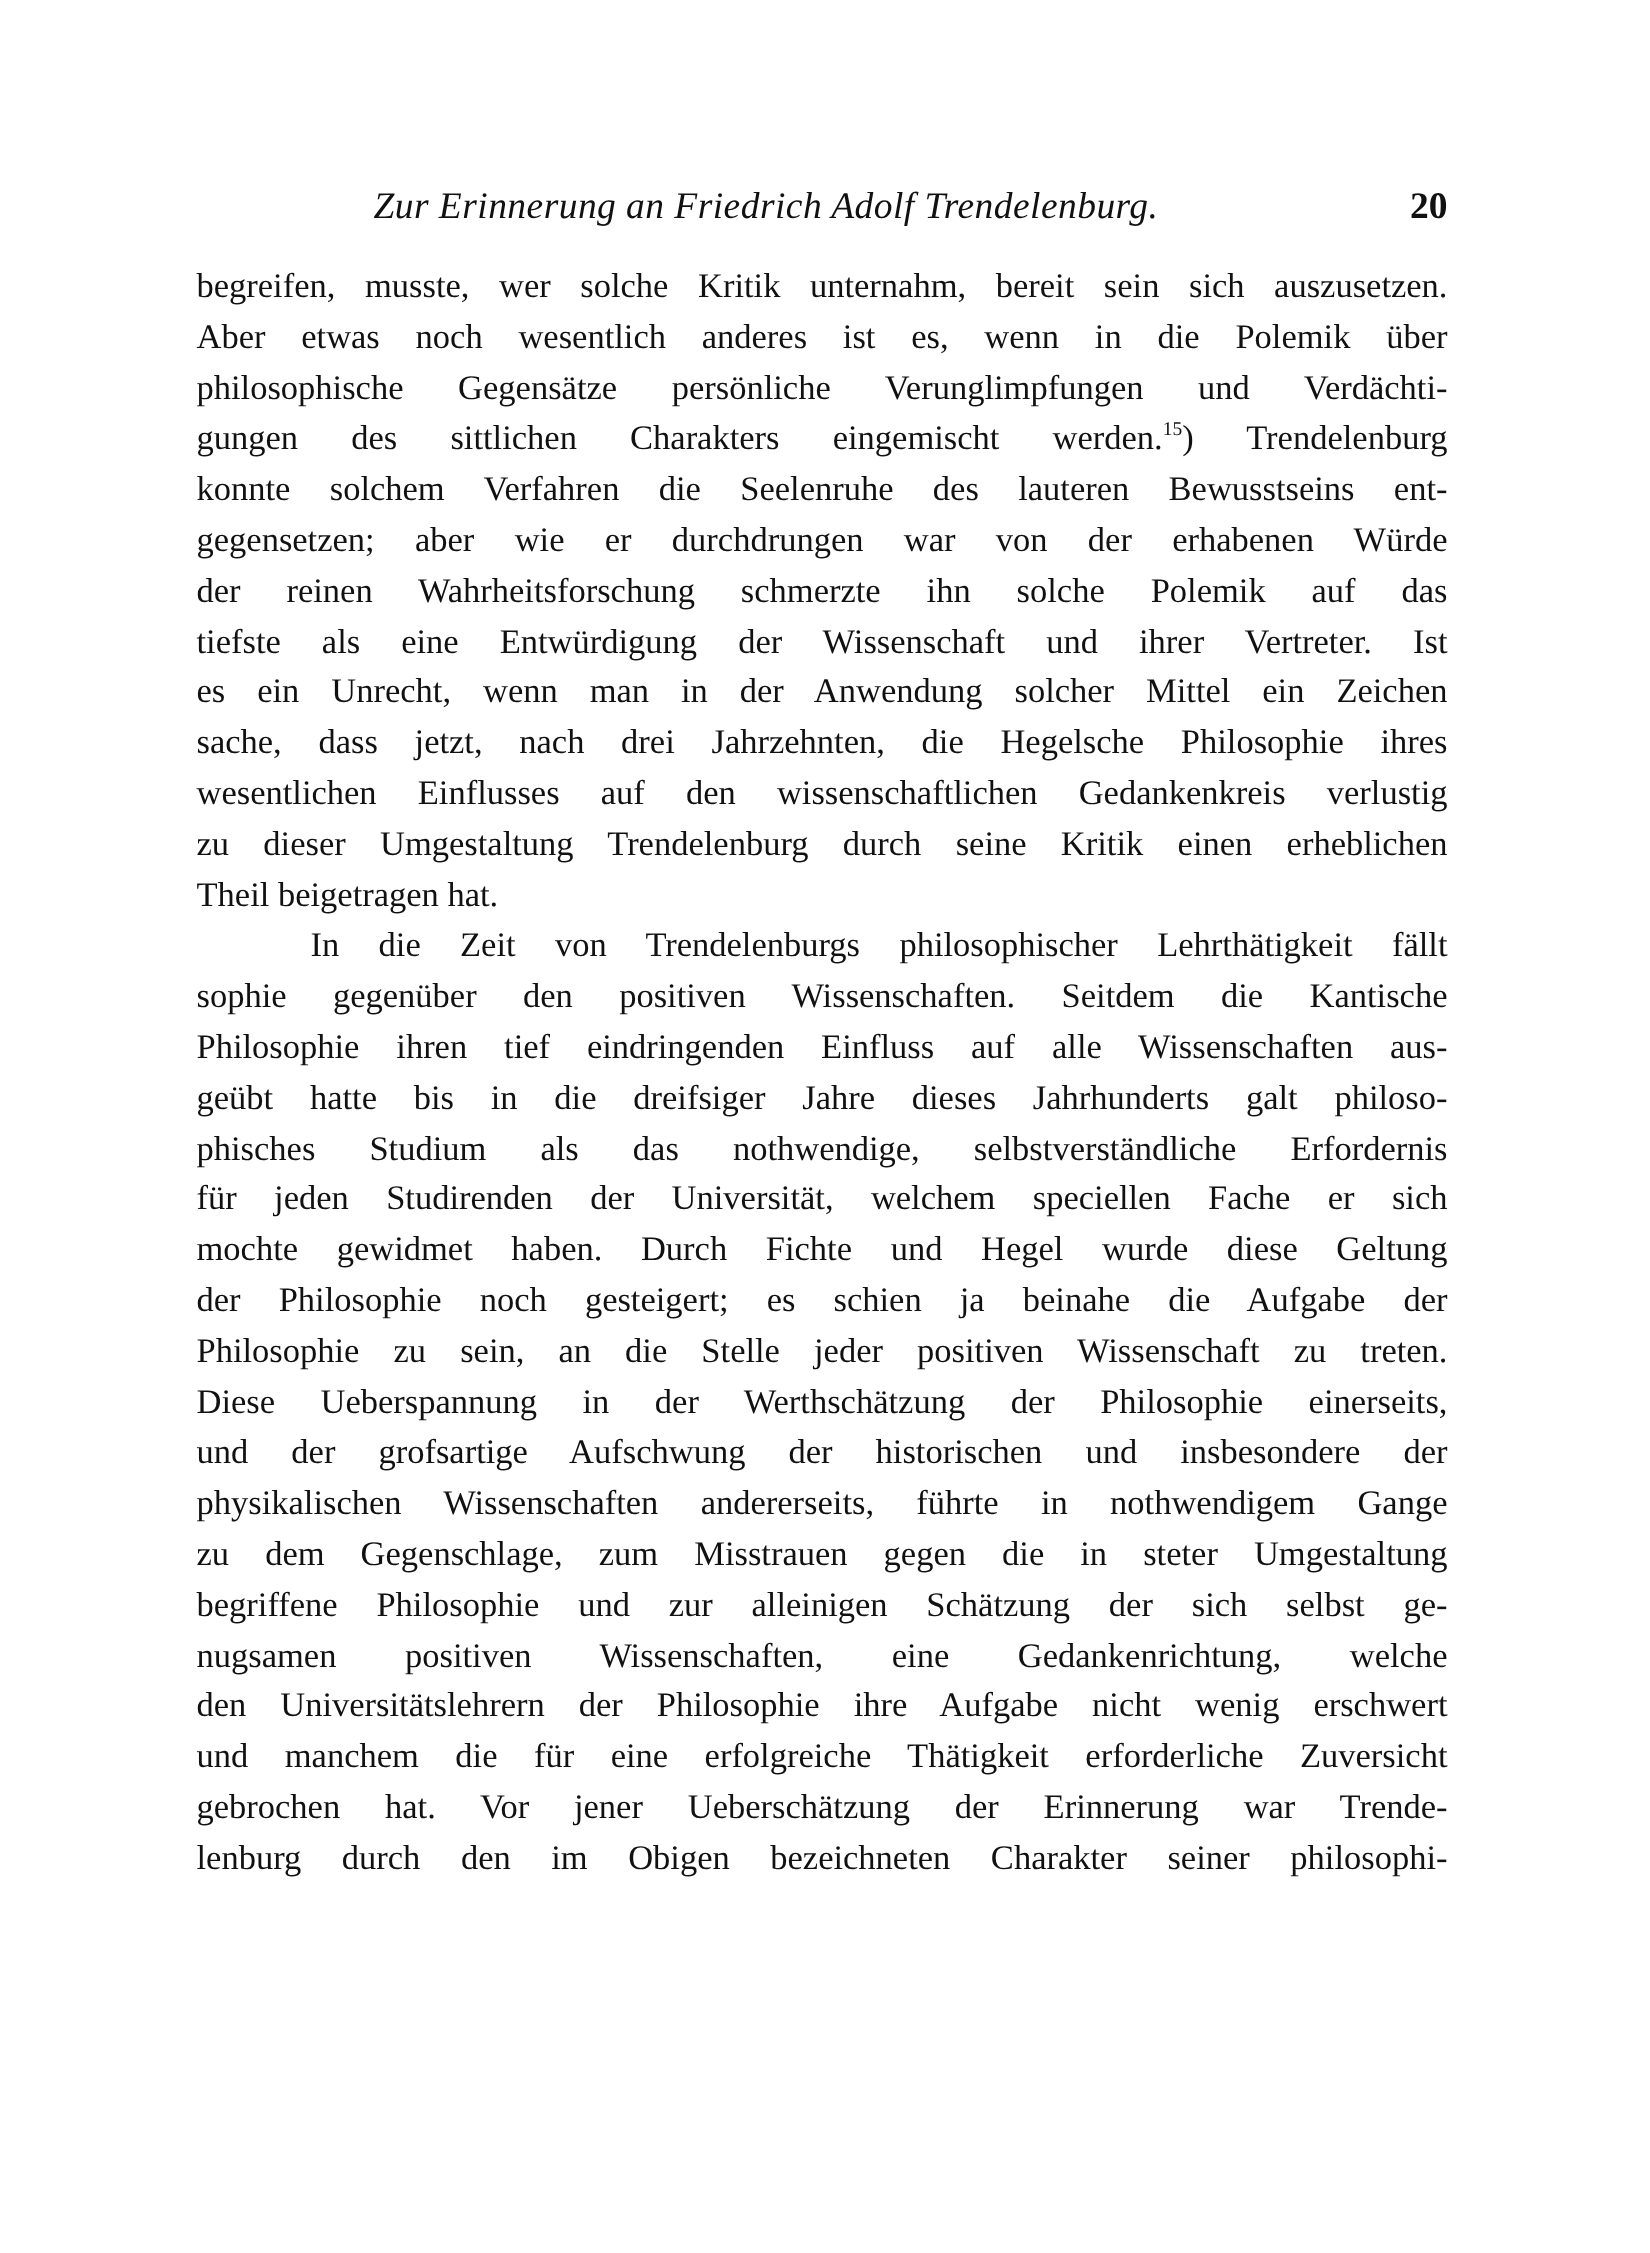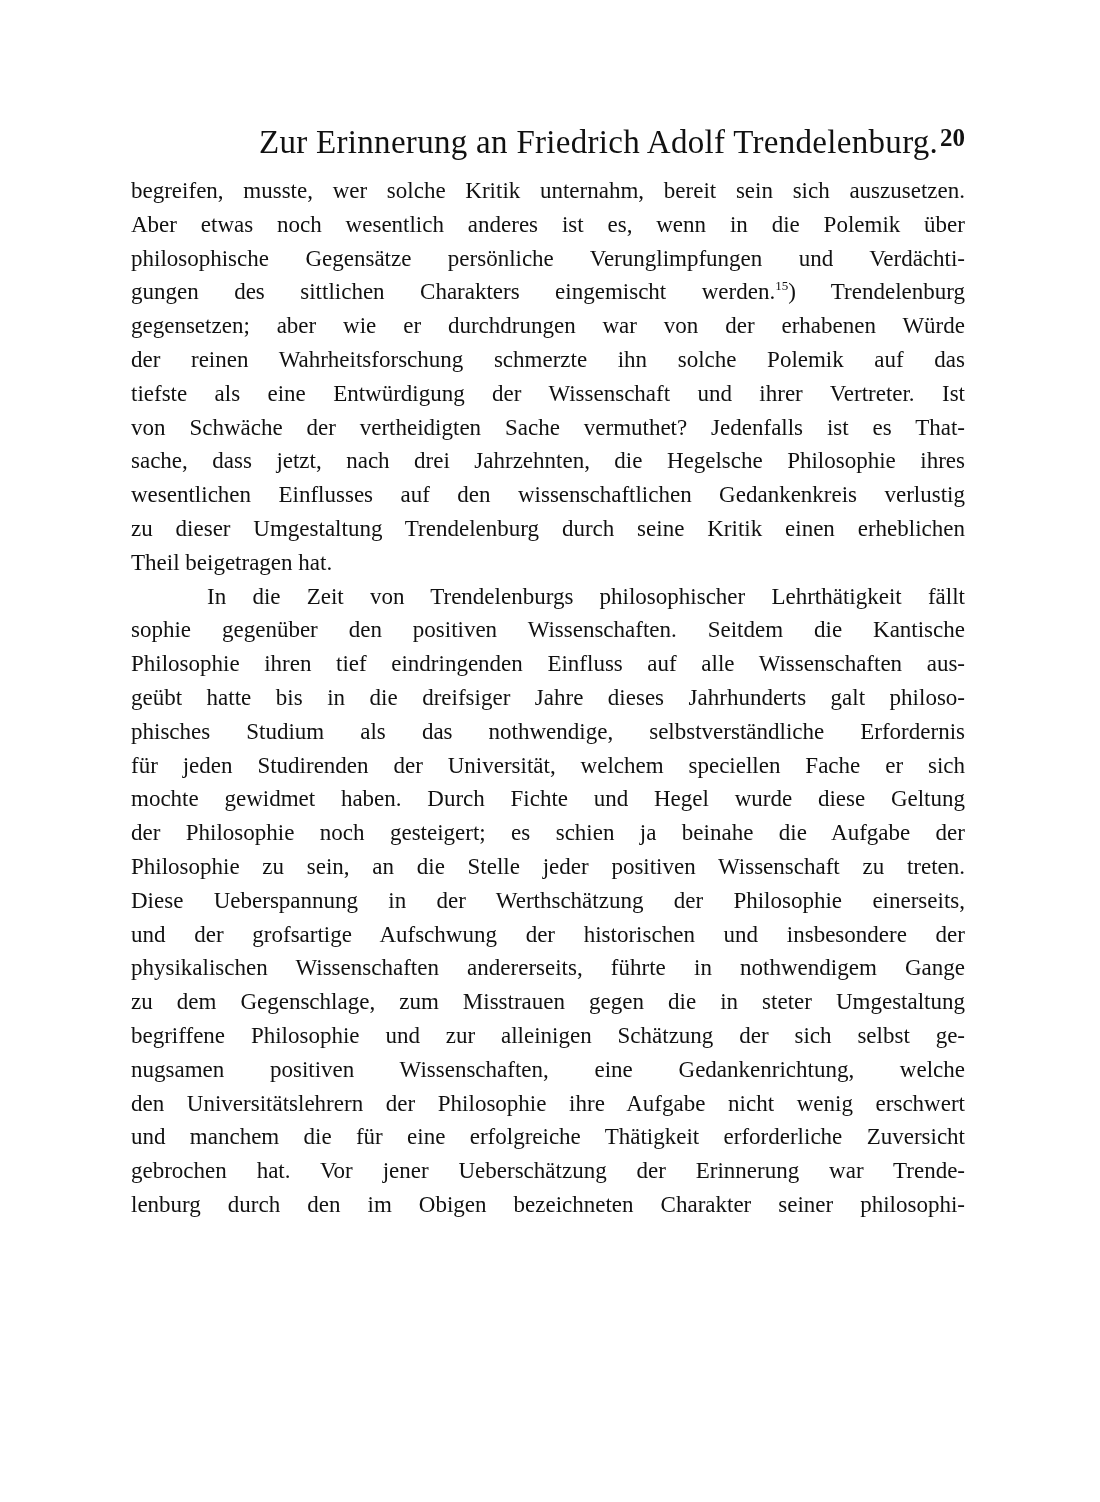--- a/index.html
+++ b/index.html
@@ -23,23 +23,24 @@
     }
     .running-head {
       position: absolute;
       top: 124px;
       left: 0;
       width: 834px;
       height: 34px;
     }
     .running-title {
       position: absolute;
-      left: 128px;
+      left: 118px;
       top: 0;
-      font-size: 33px;
+      font-style: italic;
+      font-size: 25px;
       letter-spacing: 0.3px;
       white-space: nowrap;
     }
     .page-number {
       position: absolute;
       right: 0;
       top: 0;
       font-size: 25px;
       font-weight: bold;
     }
@@ -81,24 +82,25 @@
     <span class="page-number">20</span>
   </div>
 
   <div class="body-text">
 
     <div>
       <span class="line">begreifen, musste, wer solche Kritik unternahm, bereit sein sich auszusetzen.</span>
       <span class="line">Aber etwas noch wesentlich anderes ist es, wenn in die Polemik über</span>
       <span class="line">philosophische Gegensätze persönliche Verunglimpfungen und Verdächti-</span>
       <span class="line"><span>gungen des sittlichen Charakters eingemischt werden.</span><sup>15</sup><span>) Trendelenburg</span></span>
+      <span class="line">konnte solchem Verfahren die Seelenruhe des lauteren Bewusstseins ent-</span>
       <span class="line">gegensetzen; aber wie er durchdrungen war von der erhabenen Würde</span>
       <span class="line">der reinen Wahrheitsforschung schmerzte ihn solche Polemik auf das</span>
       <span class="line">tiefste als eine Entwürdigung der Wissenschaft und ihrer Vertreter. Ist</span>
-      <span class="line">von Schwäche der vertheidigten Sache vermuthet? Jedenfalls ist es That-</span>
+      <span class="line">es ein Unrecht, wenn man in der Anwendung solcher Mittel ein Zeichen</span>
       <span class="line">sache, dass jetzt, nach drei Jahrzehnten, die Hegelsche Philosophie ihres</span>
       <span class="line">wesentlichen Einflusses auf den wissenschaftlichen Gedankenkreis verlustig</span>
       <span class="line">zu dieser Umgestaltung Trendelenburg durch seine Kritik einen erheblichen</span>
       <span class="line last">Theil beigetragen hat.</span>
     </div>
 
     <div>
       <span class="line indent">In die Zeit von Trendelenburgs philosophischer Lehrthätigkeit fällt</span>
       <span class="line">sophie gegenüber den positiven Wissenschaften. Seitdem die Kantische</span>
       <span class="line">Philosophie ihren tief eindringenden Einfluss auf alle Wissenschaften aus-</span>

